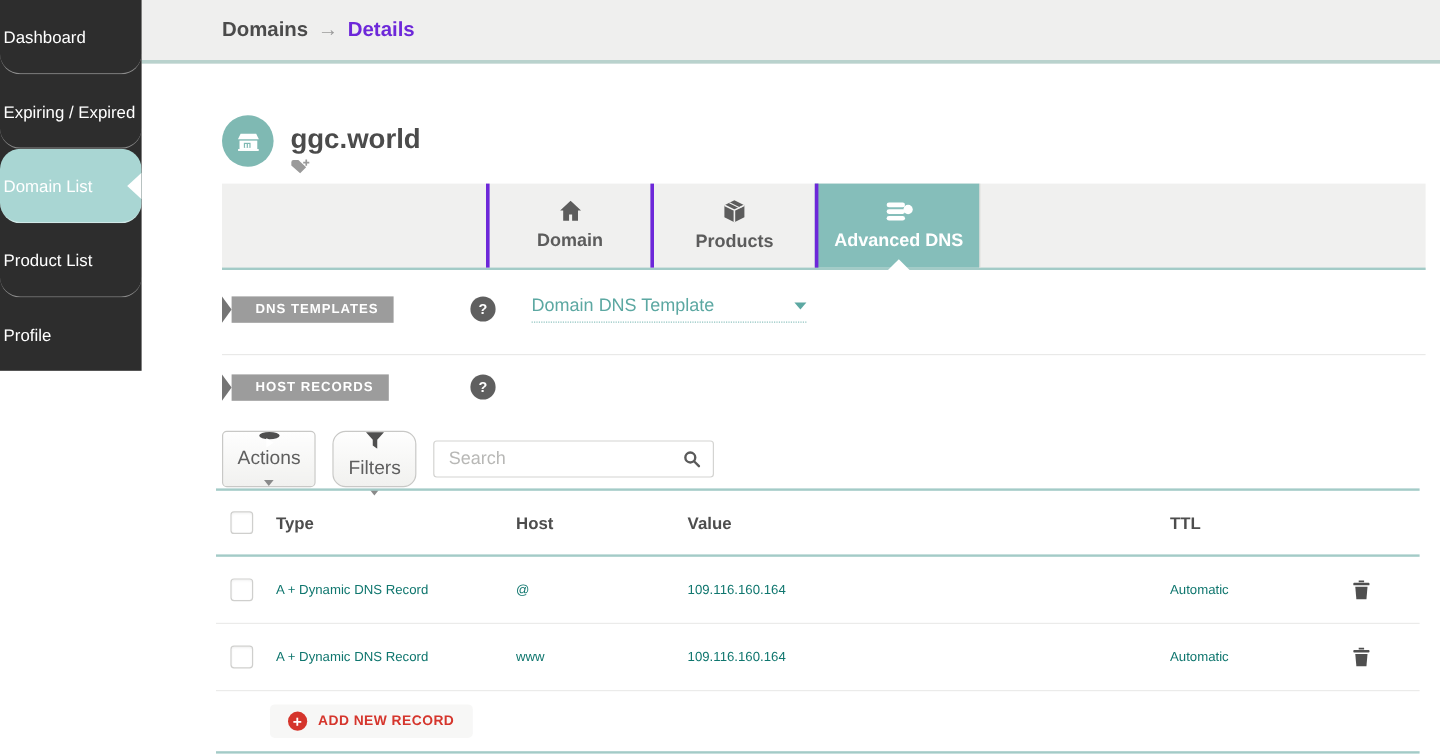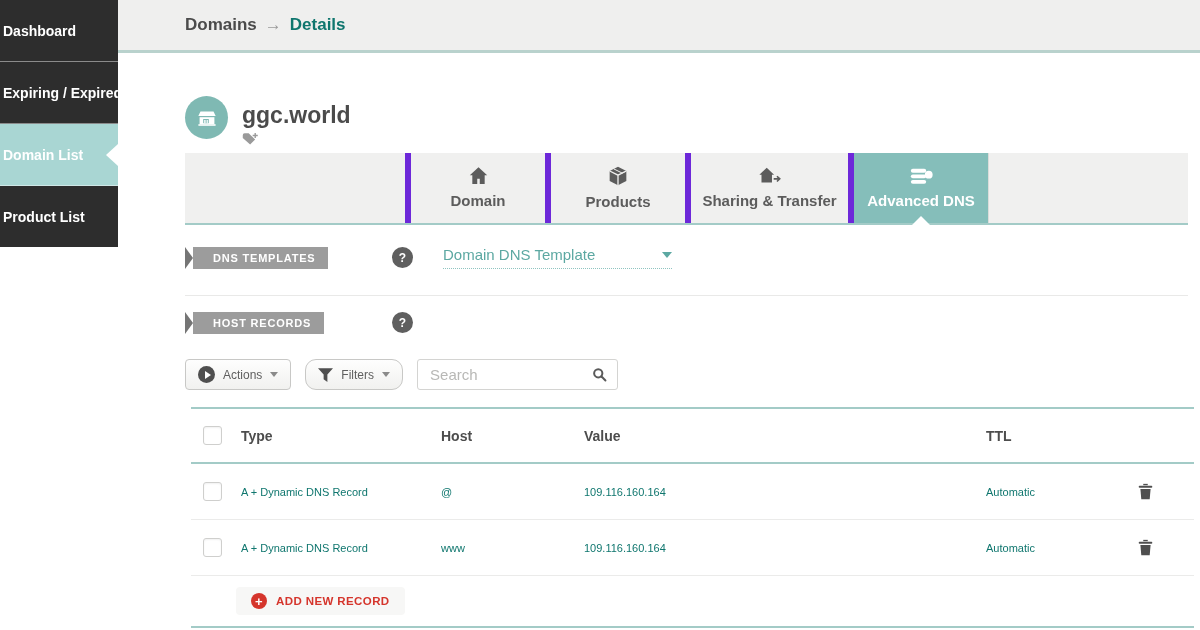--- a/index.html
+++ b/index.html
@@ -2,46 +2,46 @@
 <html><head>
 <meta charset="utf-8">
 <style>
   html,body{margin:0;padding:0;}
   body{font-family:"Liberation Sans",sans-serif;background:#fff;}
   #app{position:relative;width:1200px;height:630px;background:#fff;overflow:hidden;}
 
   
   .sidebar{position:absolute;left:0;top:0;width:118px;background:#2d2d2d;z-index:5;}
   .side-item{position:relative;height:61px;display:flex;align-items:center;
-    padding-left:3px;color:#fff;font-size:14px;font-weight:700;
-    border-bottom:1px solid rgba(255,255,255,.45);cursor:pointer;white-space:nowrap;overflow:hidden;}
+    padding-left:3px;color:#fff;font-size:14px;font-weight:400;
+    border-bottom:1px solid rgba(255,255,255,.45);cursor:pointer;white-space:nowrap;overflow:hidden;border-radius:17px;}
   .side-item:last-child{border-bottom:none;}
   .side-item.active{background:#a9d6d3;}
   .side-item.active::after{content:"";position:absolute;right:0;top:50%;margin-top:-11px;
     border-top:11px solid transparent;border-bottom:11px solid transparent;border-right:12px solid #fff;}
 
   
   .topbar{position:absolute;left:118px;top:0;width:1082px;height:53px;background:#efefee;
     border-bottom:3px solid #b9d2cd;display:flex;align-items:center;padding-left:67px;box-sizing:border-box;}
   .crumb-section{font-size:17px;font-weight:700;color:#4b4b4b;cursor:pointer;}
   .crumb-sep{font-size:17px;color:#9a9a9a;margin:0 8px;}
-  .crumb-current{font-size:17px;font-weight:700;color:#0f766e;}
+  .crumb-current{font-size:17px;font-weight:700;color:#6d28d9;}
 
   
   .domain-circle{position:absolute;left:185px;top:96px;width:43px;height:43px;border-radius:50%;
     background:#7fb9b3;display:flex;align-items:center;justify-content:center;}
   .domain-title{position:absolute;left:242px;top:102px;font-size:23px;font-weight:700;color:#4b4b4b;}
   .tag-icon{position:absolute;left:242px;top:132px;display:flex;align-items:flex-start;cursor:pointer;}
 
   
   .tabbar{position:absolute;left:185px;top:153px;width:1003px;height:70px;background:#f0f0ef;
     border-bottom:2px solid #a3cbc7;display:flex;box-sizing:content-box;}
   .tab-spacer{width:220px;}
   .tab-fill{flex:1;border-left:1px solid #dcdcda;}
-  .tab{width:134px;border-left:6px solid #6d28d9;display:flex;flex-direction:column;align-items:center;
+  .tab{width:134px;border-left:3px solid #6d28d9;display:flex;flex-direction:column;align-items:center;
     justify-content:center;gap:7px;color:#5c5c5c;font-weight:700;font-size:15px;position:relative;cursor:pointer;text-align:center;}
   .tab.wide{width:157px;}
   .tab svg{fill:#5c5c5c;}
   .tab.active{background:#85beba;color:#fff;}
   .tab.active svg{fill:#fff;}
   .tab.active::after{content:"";position:absolute;bottom:-2px;left:50%;transform:translateX(-50%);
     border-left:9px solid transparent;border-right:9px solid transparent;border-bottom:9px solid #fff;}
 
   
   .ribbon{position:absolute;display:inline-flex;align-items:stretch;height:22px;}
@@ -56,37 +56,37 @@
   .dns-dropdown{position:absolute;left:443px;top:246px;width:229px;display:flex;align-items:center;
     justify-content:space-between;color:#5ca8a2;font-size:15px;padding-bottom:5px;
     border-bottom:1px dotted #8fc4c0;cursor:pointer;}
   .caret-teal{width:0;height:0;border-left:5px solid transparent;border-right:5px solid transparent;
     border-top:6px solid #5ca8a2;}
 
   .section-divider{position:absolute;left:185px;top:295px;width:1003px;border-top:1px solid #e9e9e8;}
 
   
   .toolbar{position:absolute;left:185px;top:359px;display:flex;align-items:center;}
-  .btn{display:flex;align-items:center;gap:8px;height:31px;padding:0 12px;border:1px solid #c8c8c6;
-    border-radius:4px;background:linear-gradient(#fefefe,#f1f1ef);color:#5f5f5f;font-size:12px;
-    font-weight:400;cursor:pointer;box-sizing:border-box;}
+  .btn{display:flex;align-items:center;gap:8px;height:47px;padding:0 12px;border:1px solid #c8c8c6;
+    border-radius:4px;background:linear-gradient(#fefefe,#f1f1ef);color:#5f5f5f;font-size:16px;
+    font-weight:400;cursor:pointer;box-sizing:border-box;flex-direction:column;}
   .btn + .btn{margin-left:14px;border-radius:11px;}
   .caret-gray{width:0;height:0;border-left:4px solid transparent;border-right:4px solid transparent;
     border-top:5px solid #8a8a8a;}
   .play-circle{width:17px;height:17px;border-radius:50%;background:#4f4f4f;position:relative;}
   .play-circle::after{content:"";position:absolute;left:6.5px;top:4.5px;border-left:6px solid #fff;
     border-top:4px solid transparent;border-bottom:4px solid transparent;}
   .search-wrap{position:relative;margin-left:14px;}
-  .search-input{width:201px;height:31px;border:1px solid #d4d4d2;border-radius:3px;box-sizing:border-box;
+  .search-input{width:234px;height:31px;border:1px solid #d4d4d2;border-radius:3px;box-sizing:border-box;
     font-family:"Liberation Sans",sans-serif;font-size:15px;color:#5f5f5f;padding:0 34px 0 12px;outline:none;}
   .search-input::placeholder{color:#b8b8b6;}
   .search-icon{position:absolute;right:11px;top:8px;cursor:pointer;}
 
   
-  .records{position:absolute;left:191px;top:407px;width:1003px;}
+  .records{position:absolute;left:180px;top:407px;width:1003px;}
   .thead{height:53px;border-top:2px solid #a3cbc7;border-bottom:2px solid #a3cbc7;display:flex;
     align-items:center;font-size:14px;font-weight:700;color:#4d4d4d;}
   .trow{height:55px;border-bottom:1px solid #ebebea;display:flex;align-items:center;
     font-size:11px;color:#0f766e;}
   .col-check{width:50px;padding-left:12px;box-sizing:border-box;}
   .col-type{width:200px;}
   .col-host{width:143px;}
   .col-value{width:402px;}
   .col-ttl{flex:1;}
   .col-trash{width:56px;display:flex;align-items:center;}
@@ -111,20 +111,23 @@
     </div>
     <div class="side-item">
       <span>Expiring / Expired</span>
     </div>
     <div class="side-item active">
       <span>Domain List</span>
     </div>
     <div class="side-item">
       <span>Product List</span>
     </div>
+    <div class="side-item">
+      <span>Profile</span>
+    </div>
   </nav>
 
   <header class="topbar">
     <span class="crumb-section">Domains</span>
     <span class="crumb-sep">→</span>
     <span class="crumb-current">Details</span>
   </header>
 
   <div class="domain-circle">
     <span style="display:flex;">
@@ -162,29 +165,20 @@
       <span style="display:flex;">
         <svg width="20" height="20" viewBox="0 0 24 24">
           <path d="M12 1l10 5v12l-10 5L2 18V6z"></path>
           <path d="M2 6l10 5 10-5M12 11v12" stroke="#f0f0ef" stroke-width="1.6" fill="none"></path>
           <path d="M7 3.5l10 5 3-1.5" stroke="#f0f0ef" stroke-width="1.2" fill="none"></path>
         </svg>
       </span>
       <span>Products</span>
     </div>
 
-    <div class="tab wide">
-      <span style="display:flex;">
-        <svg width="24" height="18" viewBox="0 0 28 22">
-          <path d="M10 1L1 9.4h2.6V19h12.8V9.4H19z"></path>
-          <path d="M18.5 14.5h7m-3-3.2l3.4 3.2-3.4 3.2" stroke="#5c5c5c" stroke-width="2" fill="none" class="arrow-stroke"></path>
-        </svg>
-      </span>
-      <span>Sharing &amp; Transfer</span>
-    </div>
 
     <div class="tab active">
       <span style="display:flex;">
         <svg width="23" height="17" viewBox="0 0 27 20">
           <rect x="1" y="1" width="18" height="4.6" rx="2.3"></rect>
           <rect x="1" y="7.5" width="18" height="4.6" rx="2.3"></rect>
           <rect x="1" y="14" width="18" height="4.6" rx="2.3"></rect>
           <circle cx="22" cy="7.8" r="4.6"></circle>
         </svg>
       </span>

